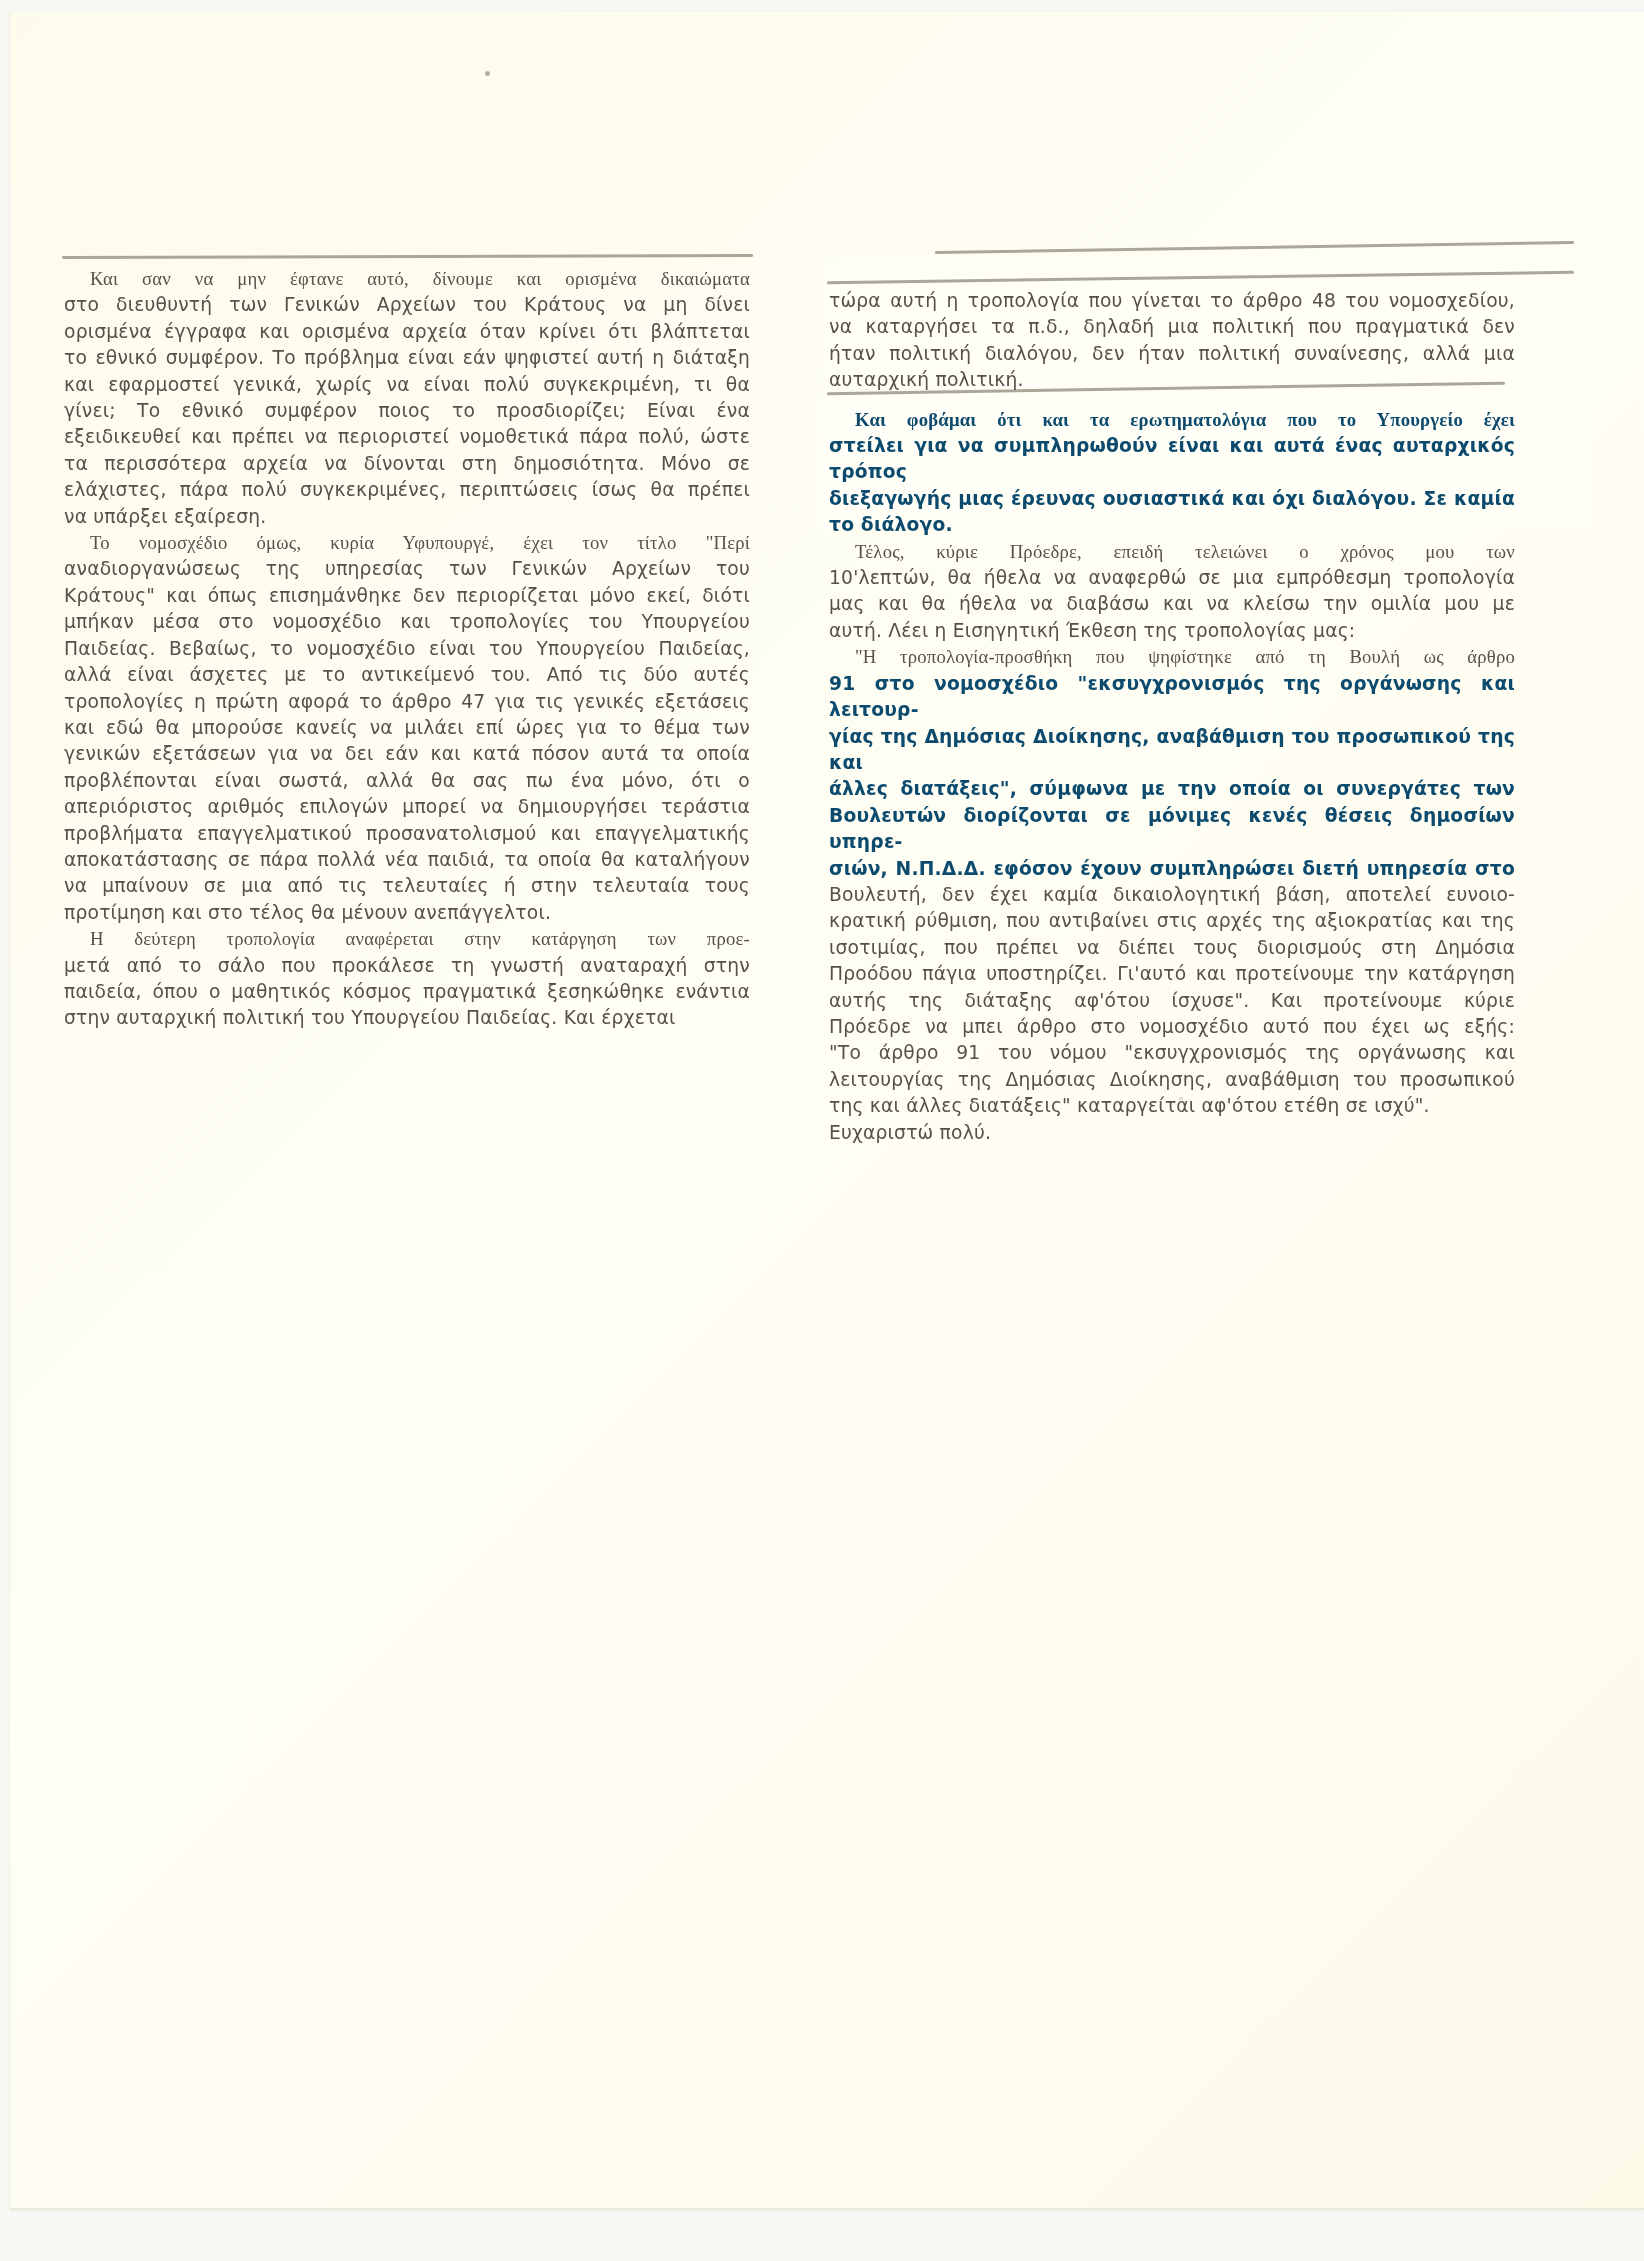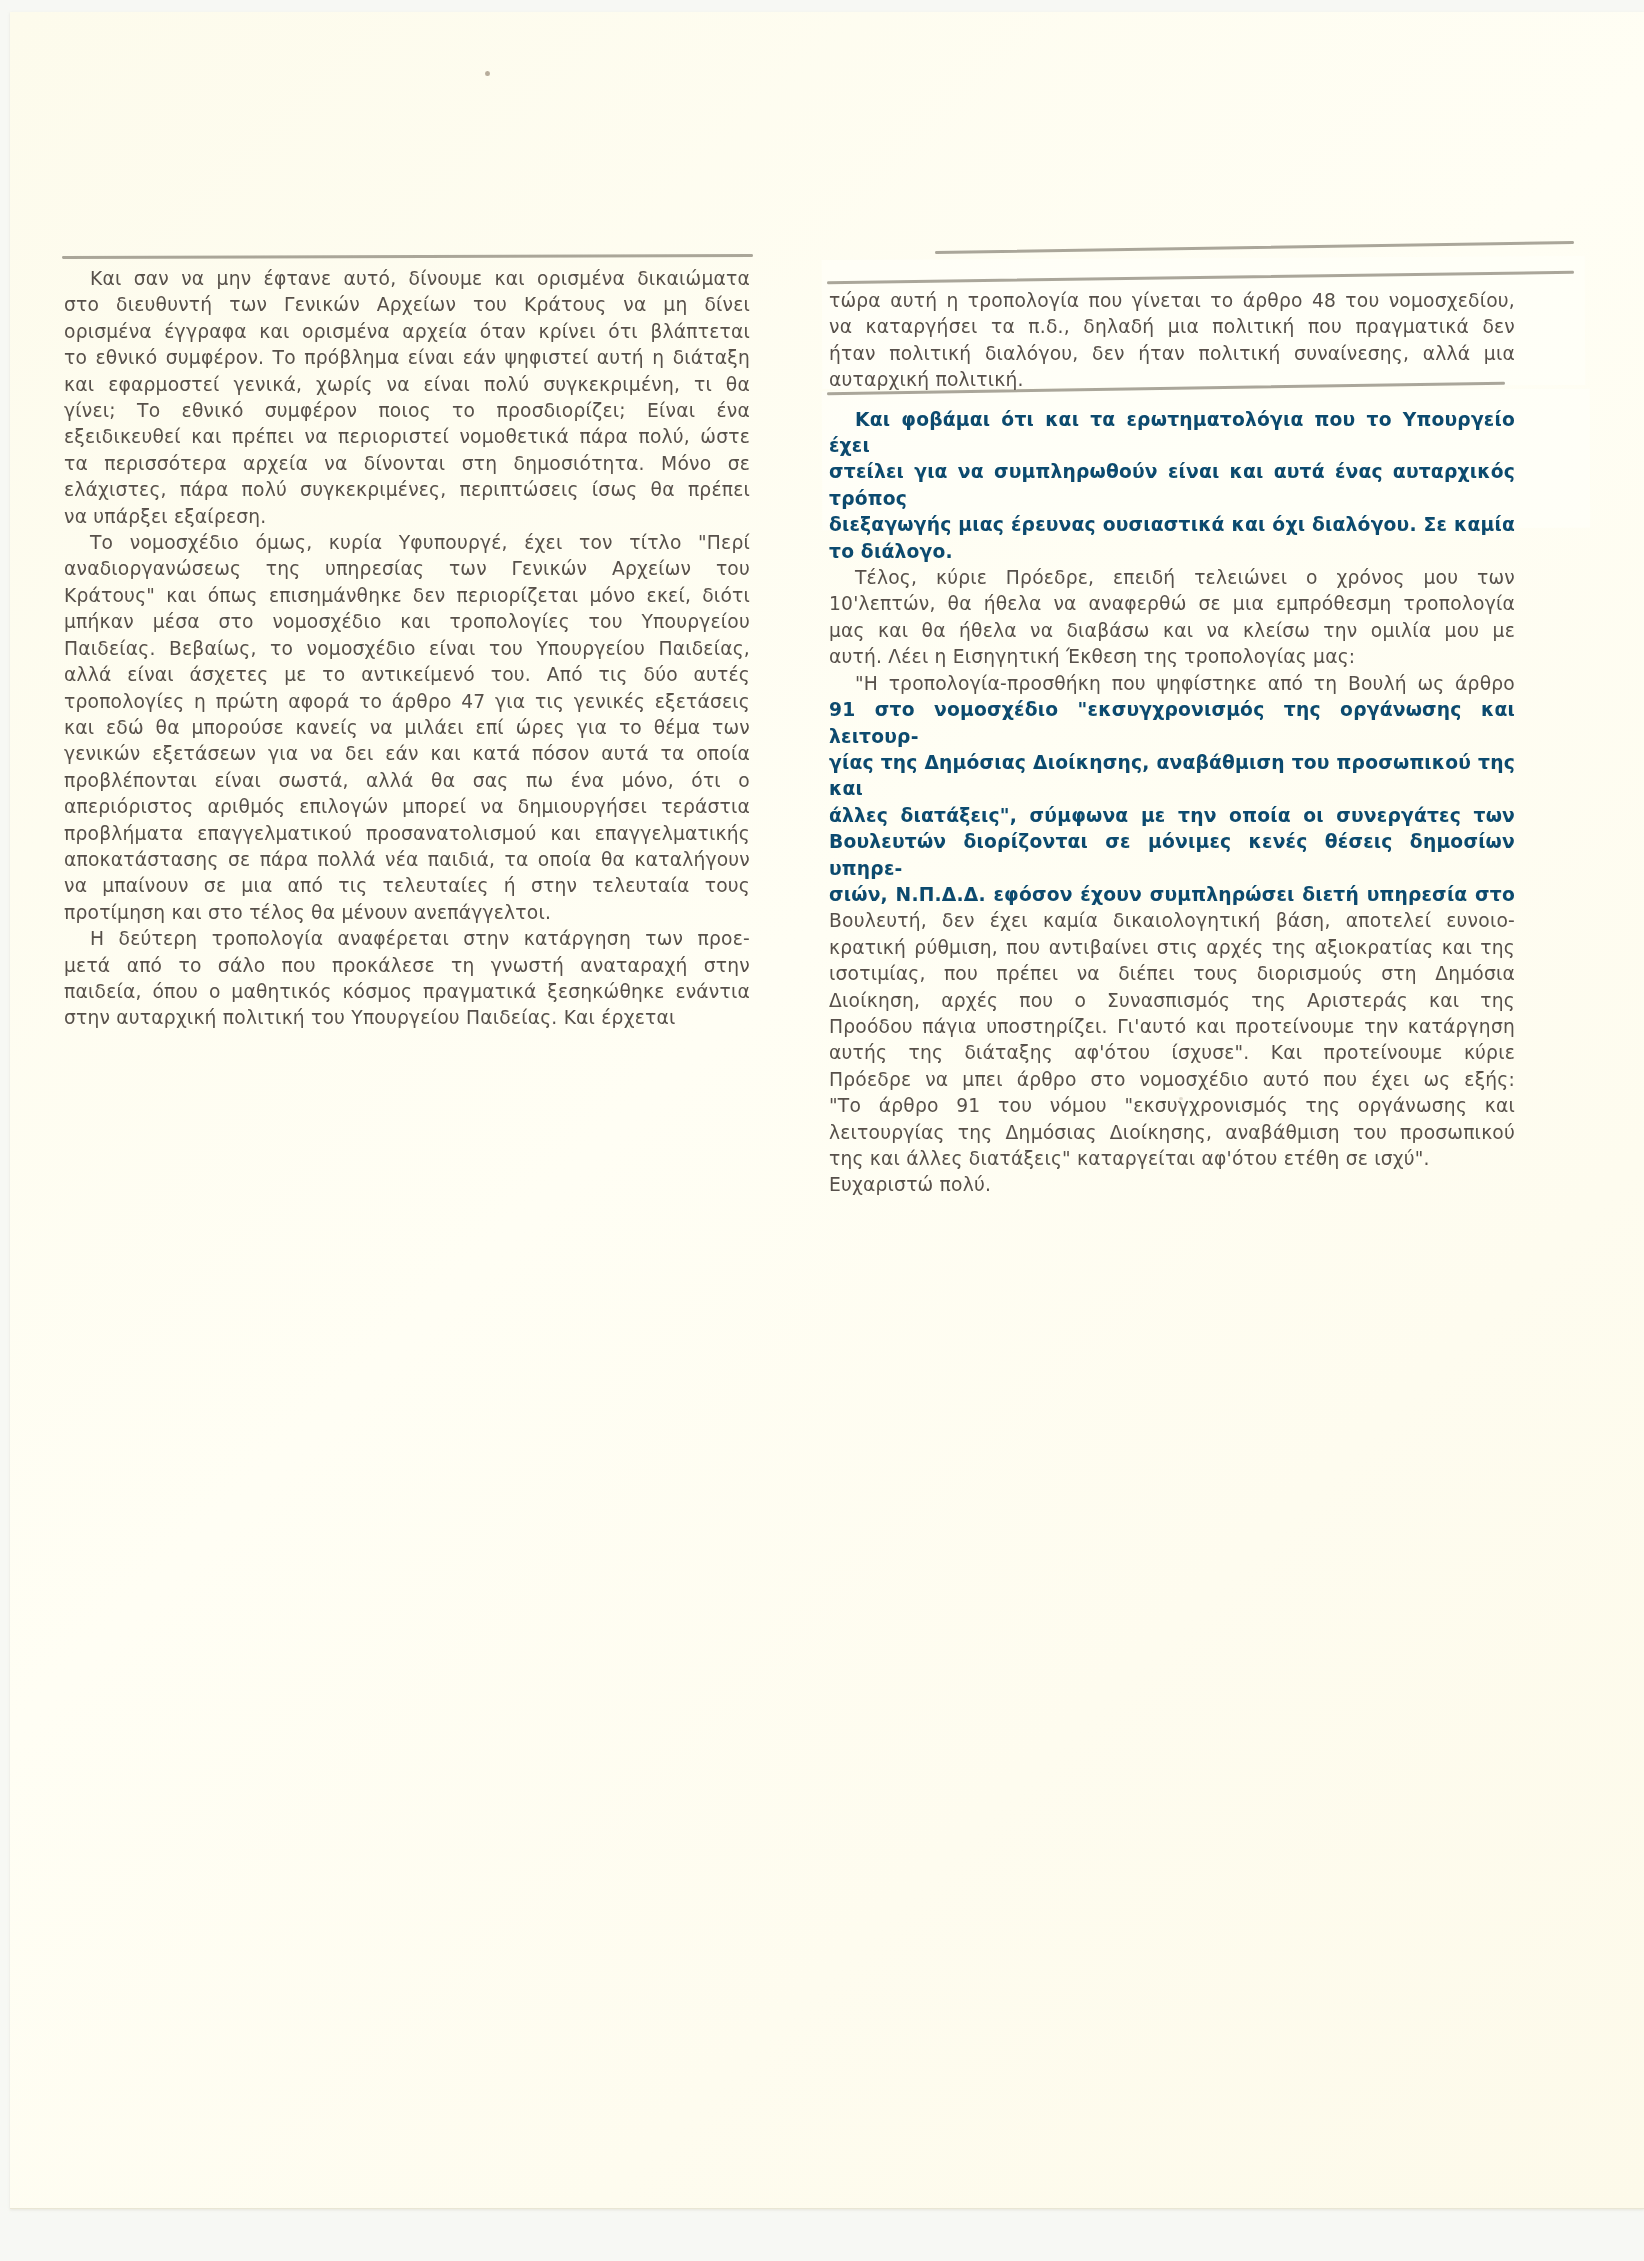--- a/index.html
+++ b/index.html
@@ -29,21 +29,21 @@
   .column.left  { left: 64px;  top: 266px; }
   .column.right { left: 829px; top: 276px; margin-top: 12px; }
   .para { margin: 0; }
   .para.gap-before { margin-top: 13px; }
   .line {
     text-align: justify;
     text-align-last: justify;
     min-height: 26.4px;
   }
   .line.last { text-align-last: left; }
-  .line.indent { text-indent: 26px; }
+  .line.indent { text-indent: 26px; font-family: Liberation Serif, serif; }
   .para.bold .line, .line.bold {
     font-weight: 700;
     color: #0c4a6e;
   }
   
   .scan-line {
     position: absolute;
     height: 2.6px;
     background: #9b968a;
     border-radius: 1.3px;
@@ -144,21 +144,20 @@
     <div class="para">
       <div class="line indent">"Η τροπολογία-προσθήκη που ψηφίστηκε από τη Βουλή ως άρθρο</div>
       <div class="line bold">91 στο νομοσχέδιο "εκσυγχρονισμός της οργάνωσης και λειτουρ-</div>
       <div class="line bold">γίας της Δημόσιας Διοίκησης, αναβάθμιση του προσωπικού της και</div>
       <div class="line bold">άλλες διατάξεις", σύμφωνα με την οποία οι συνεργάτες των</div>
       <div class="line bold">Βουλευτών διορίζονται σε μόνιμες κενές θέσεις δημοσίων υπηρε-</div>
       <div class="line bold">σιών, Ν.Π.Δ.Δ. εφόσον έχουν συμπληρώσει διετή υπηρεσία στο</div>
       <div class="line">Βουλευτή, δεν έχει καμία δικαιολογητική βάση, αποτελεί ευνοιο-</div>
       <div class="line">κρατική ρύθμιση, που αντιβαίνει στις αρχές της αξιοκρατίας και της</div>
       <div class="line">ισοτιμίας, που πρέπει να διέπει τους διορισμούς στη Δημόσια</div>
-      <div class="line">Διοίκηση, αρχές που ο Συνασπισμός της Αριστεράς και της</div>
       <div class="line">Προόδου πάγια υποστηρίζει. Γι'αυτό και προτείνουμε την κατάργηση</div>
       <div class="line">αυτής της διάταξης αφ'ότου ίσχυσε". Και προτείνουμε κύριε</div>
       <div class="line">Πρόεδρε να μπει άρθρο στο νομοσχέδιο αυτό που έχει ως εξής:</div>
       <div class="line">"Το άρθρο 91 του νόμου "εκσυγχρονισμός της οργάνωσης και</div>
       <div class="line">λειτουργίας της Δημόσιας Διοίκησης, αναβάθμιση του προσωπικού</div>
       <div class="line last">της και άλλες διατάξεις" καταργείται αφ'ότου ετέθη σε ισχύ".</div>
     </div>
     <div class="para">
       <div class="line last">Ευχαριστώ πολύ.</div>
     </div>

